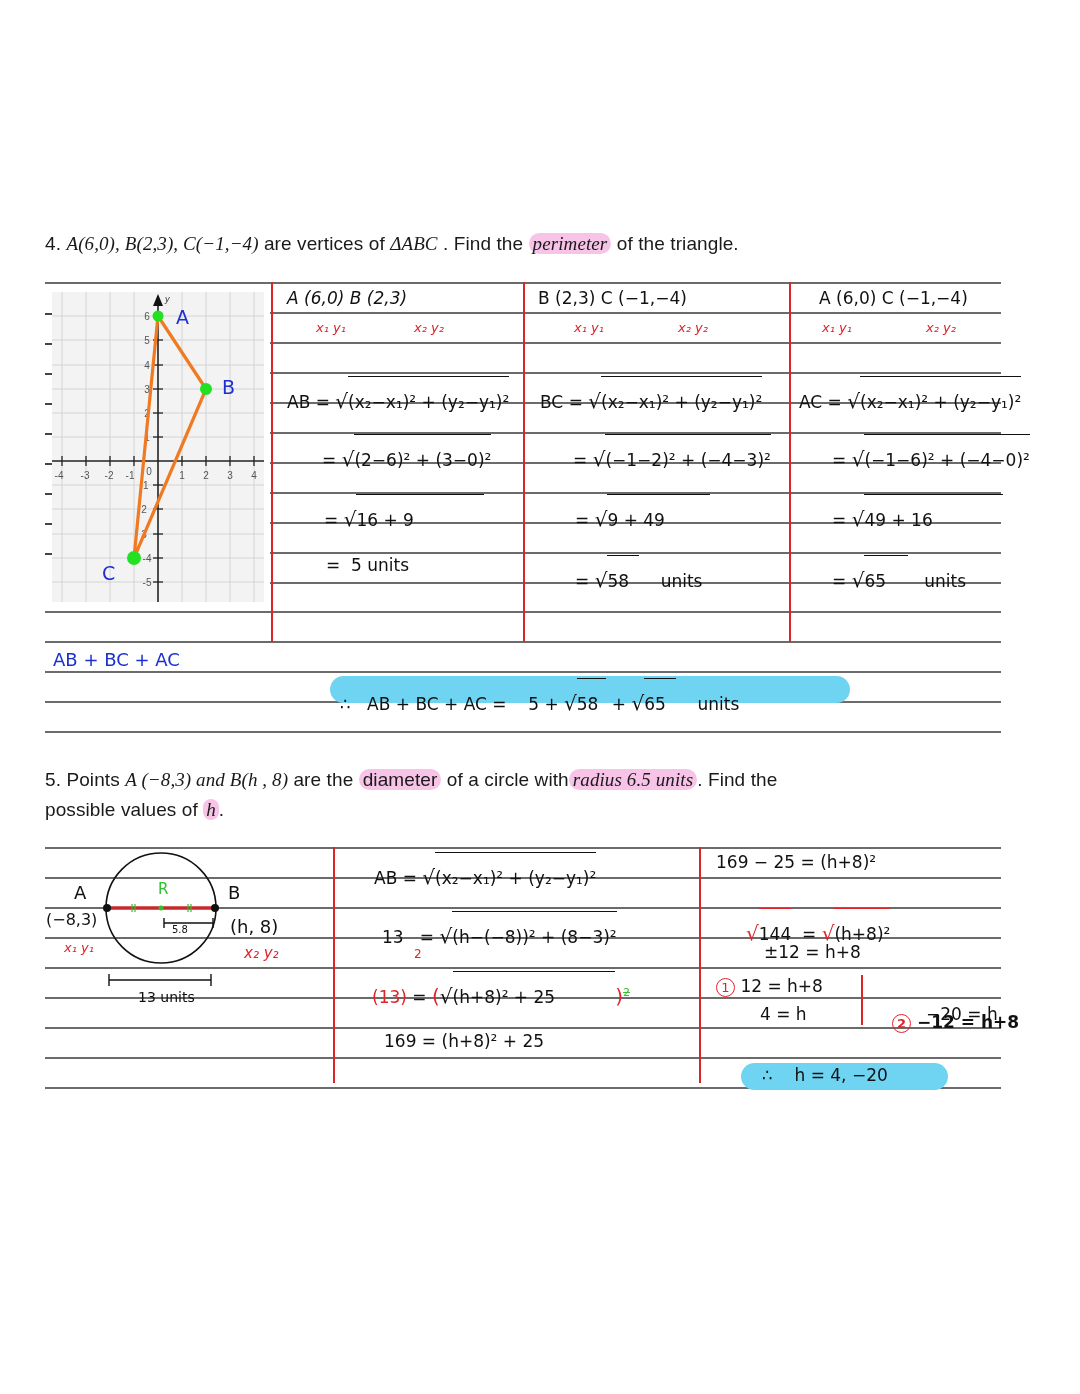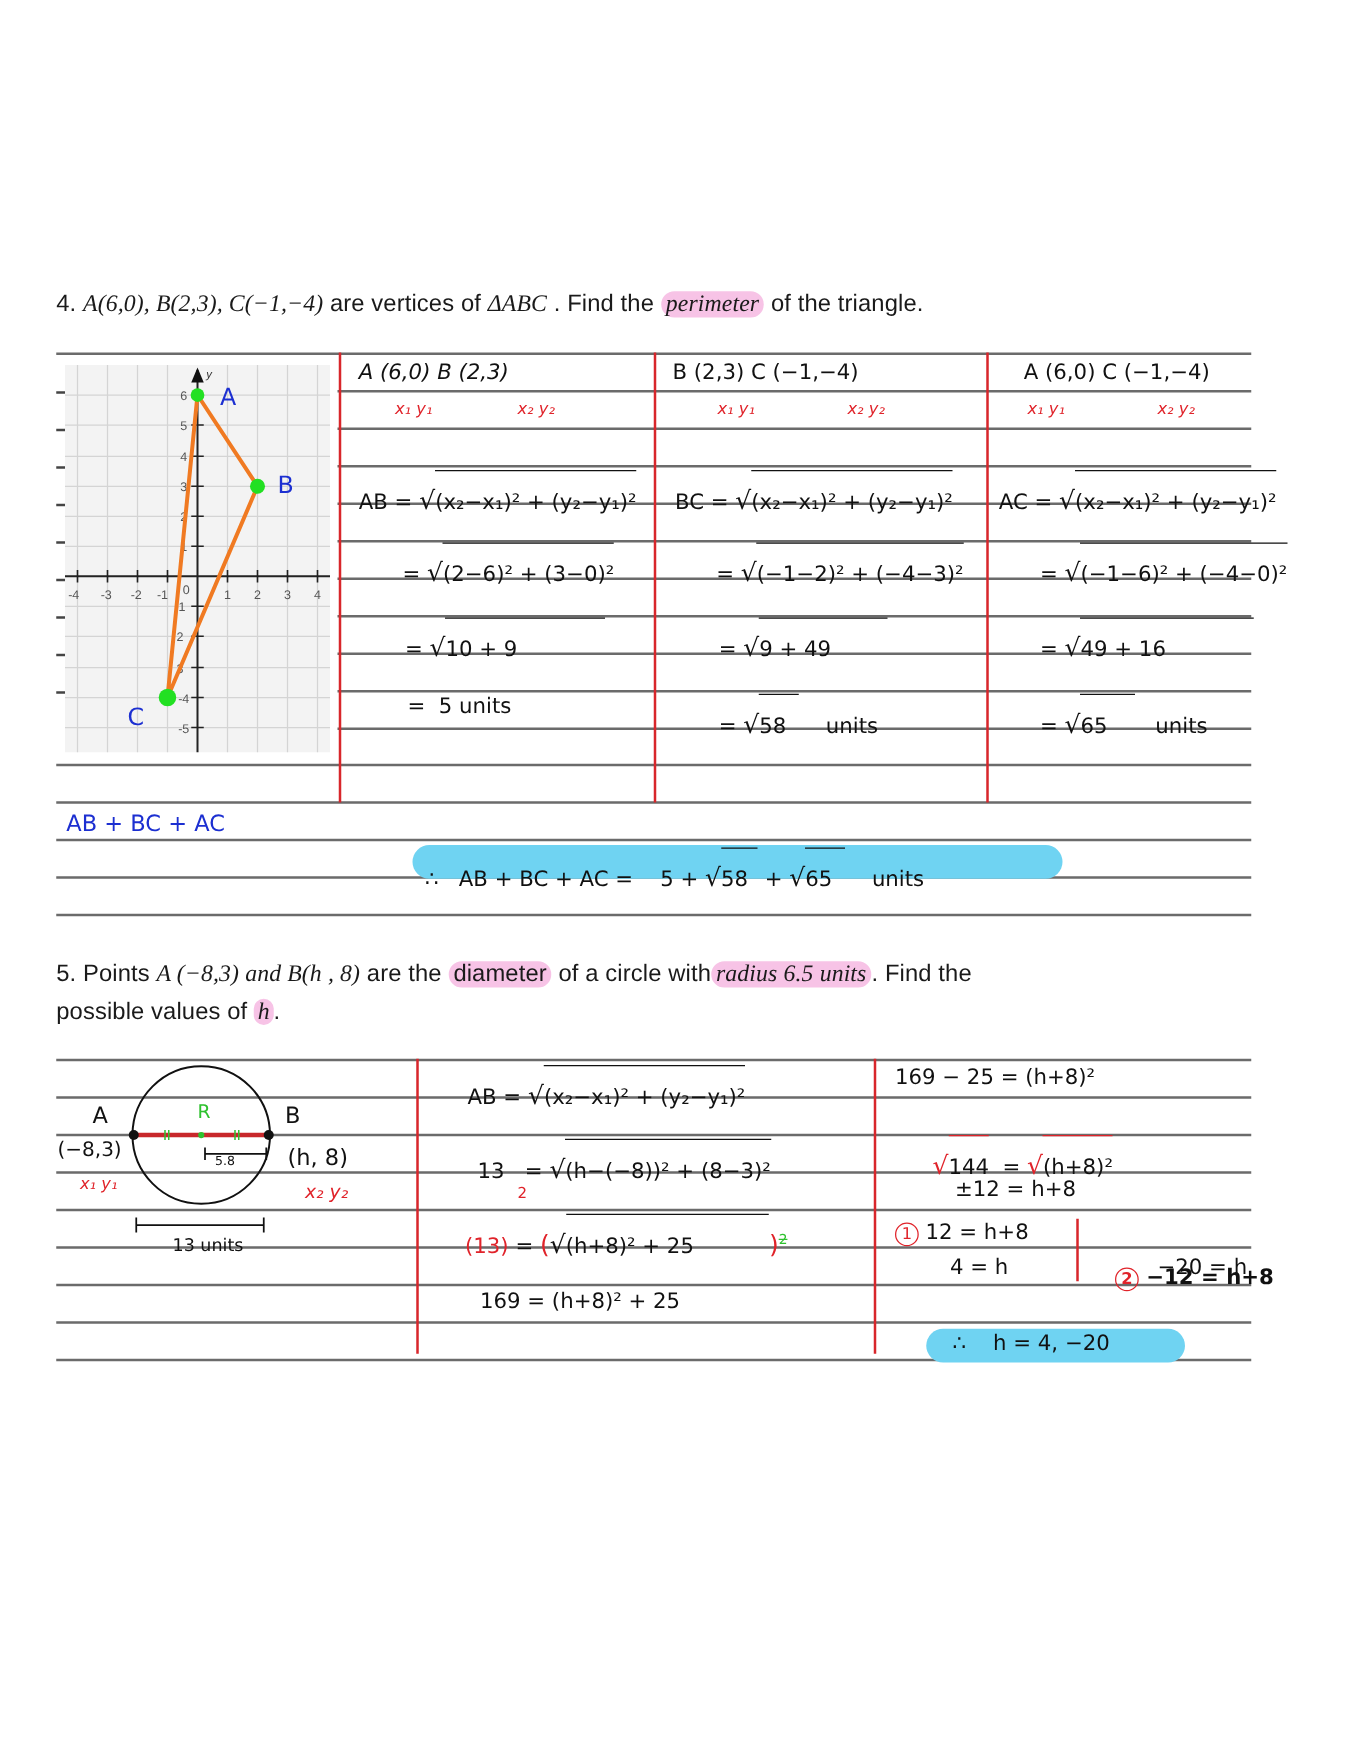--- a/index.html
+++ b/index.html
@@ -154,21 +154,21 @@
 <div class="abs hw" style="left:287px;top:288px;font-style:italic;">A (6,0)  B (2,3)</div>
 <div class="abs hw-red" style="left:316px;top:320px;">x₁ y₁</div>
 <div class="abs hw-red" style="left:414px;top:320px;">x₂ y₂</div>
 <div class="abs hw" style="left:287px;top:376px;">
   <span>AB =</span> <span class="sqrt-sign">√</span><span class="sqrt">(x₂−x₁)² + (y₂−y₁)²</span>
 </div>
 <div class="abs hw" style="left:322px;top:434px;">
   = <span class="sqrt-sign">√</span><span class="sqrt">(2−6)² + (3−0)²</span>
 </div>
 <div class="abs hw" style="left:324px;top:494px;">
-  = <span class="sqrt-sign">√</span><span class="sqrt" style="padding-right:70px;">10 + 9</span>
+  = <span class="sqrt-sign">√</span><span class="sqrt" style="padding-right:70px;">16 + 9</span>
 </div>
 <div class="abs hw" style="left:326px;top:555px;">
   <span>=</span>&nbsp;&nbsp;<span>5  units</span>
 </div>
 
 <div class="abs hw" style="left:538px;top:288px;">B (2,3)  C (−1,−4)</div>
 <div class="abs hw-red" style="left:574px;top:320px;">x₁ y₁</div>
 <div class="abs hw-red" style="left:678px;top:320px;">x₂ y₂</div>
 <div class="abs hw" style="left:540px;top:376px;">
   <span>BC =</span> <span class="sqrt-sign">√</span><span class="sqrt">(x₂−x₁)² + (y₂−y₁)²</span>

